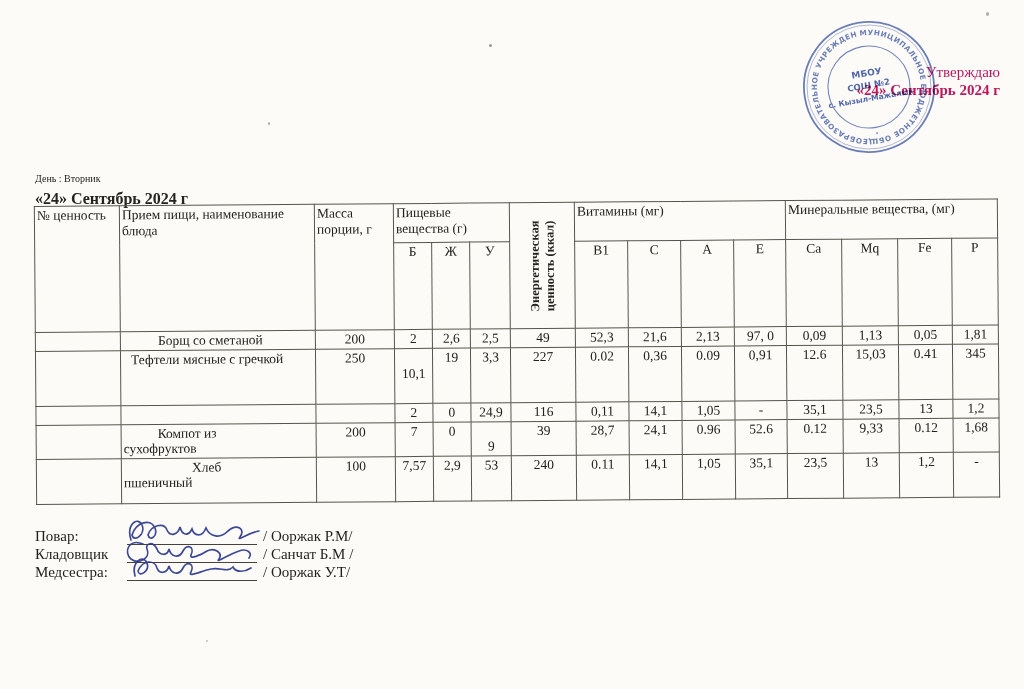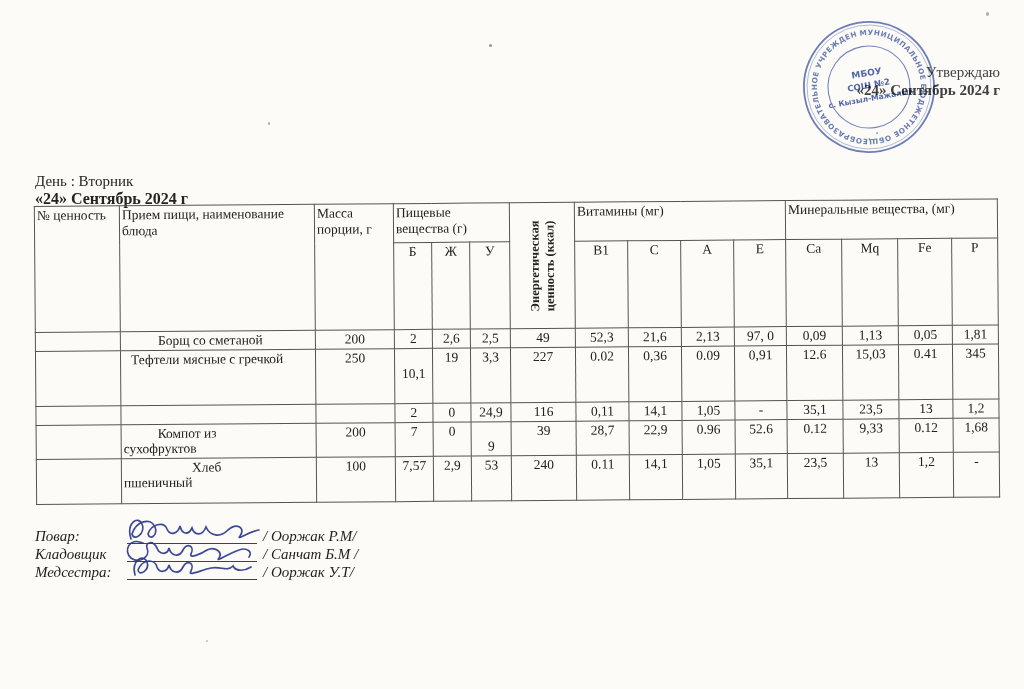--- a/index.html
+++ b/index.html
@@ -8,35 +8,35 @@
     font-family:"Liberation Serif","DejaVu Serif",serif;
     background:#ffffff;
   }
   .page{
     position:relative;width:1024px;height:689px;overflow:hidden;
     background:#fcfbf8;color:#26241f;
   }
   
   .approval{
     position:absolute;top:64px;right:24px;width:360px;
-    text-align:right;font-size:15px;line-height:17.5px;color:#404040;
+    text-align:right;font-size:15px;line-height:17.5px;color:#be185d;
   }
   .approval .bold{font-weight:bold;}
   
   .stamp{
     position:absolute;left:796px;top:14px;width:146px;height:146px;
     transform:rotate(-10deg);
     mix-blend-mode:multiply;opacity:.88;
   }
   
   .menu-title{
     position:absolute;top:150px;left:0;width:1024px;
     text-align:center;font-size:15px;letter-spacing:.5px;
   }
-  .day-line{position:absolute;top:173px;left:35px;font-size:15px;}
+  .day-line{position:absolute;top:173px;left:35px;font-size:10px;}
   .date-line{position:absolute;top:190px;left:35px;font-size:16px;font-weight:bold;}
   
   .table-wrap{
     position:absolute;left:35px;top:206px;width:963px;
     transform:rotate(-0.45deg);transform-origin:left center;
   }
   table.menu-table{
     width:963px;border-collapse:collapse;table-layout:fixed;
     font-size:13.5px;color:#24221c;
   }
@@ -50,21 +50,21 @@
   .menu-table .vlabel{
     position:absolute;left:50%;top:50%;width:118px;
     transform:translate(-50%,-50%) rotate(-90deg);
     text-align:center;font-weight:bold;font-size:12.5px;line-height:14.5px;
   }
   .menu-table td{white-space:pre-line;}
   .menu-table td.num{text-align:center;}
   .menu-table td.name{text-align:left;}
   
   .signatures{position:absolute;left:35px;top:527px;font-size:15px;color:#201f1c;}
-  .sig-row{display:flex;align-items:center;height:18px;position:relative;font-style:italic;}
+  .sig-row{display:flex;align-items:flex-end;height:18px;position:relative;}
   .sig-role{width:92px;}
   .sig-line{
     width:130px;border-bottom:1px solid #44423a;height:15px;
     position:relative;margin-right:6px;
   }
   .sig-line svg{position:absolute;left:-6px;bottom:-4px;overflow:visible;}
   .sig-name{white-space:nowrap;}
   .ink{stroke:#2c3a8c;stroke-width:1.7;fill:none;stroke-linecap:round;opacity:.92;}
   
   .speck{position:absolute;background:#55534b;border-radius:50%;}
@@ -200,21 +200,21 @@
             <td class="num"></td>
             <td class="name" style="text-indent: 34px;">Компот из
 сухофруктов</td>
             <td class="num">200</td>
             <td class="num">7</td>
             <td class="num">0</td>
             <td class="num">
 9</td>
             <td class="num">39</td>
             <td class="num">28,7</td>
-            <td class="num">22,9</td>
+            <td class="num">24,1</td>
             <td class="num">0.96</td>
             <td class="num">52.6</td>
             <td class="num">0.12</td>
             <td class="num">9,33</td>
             <td class="num">0.12</td>
             <td class="num">1,68</td>
           </tr>
           <tr style="height: 45px;">
             <td class="num"></td>
             <td class="name" style="text-indent: 68px;">Хлеб

